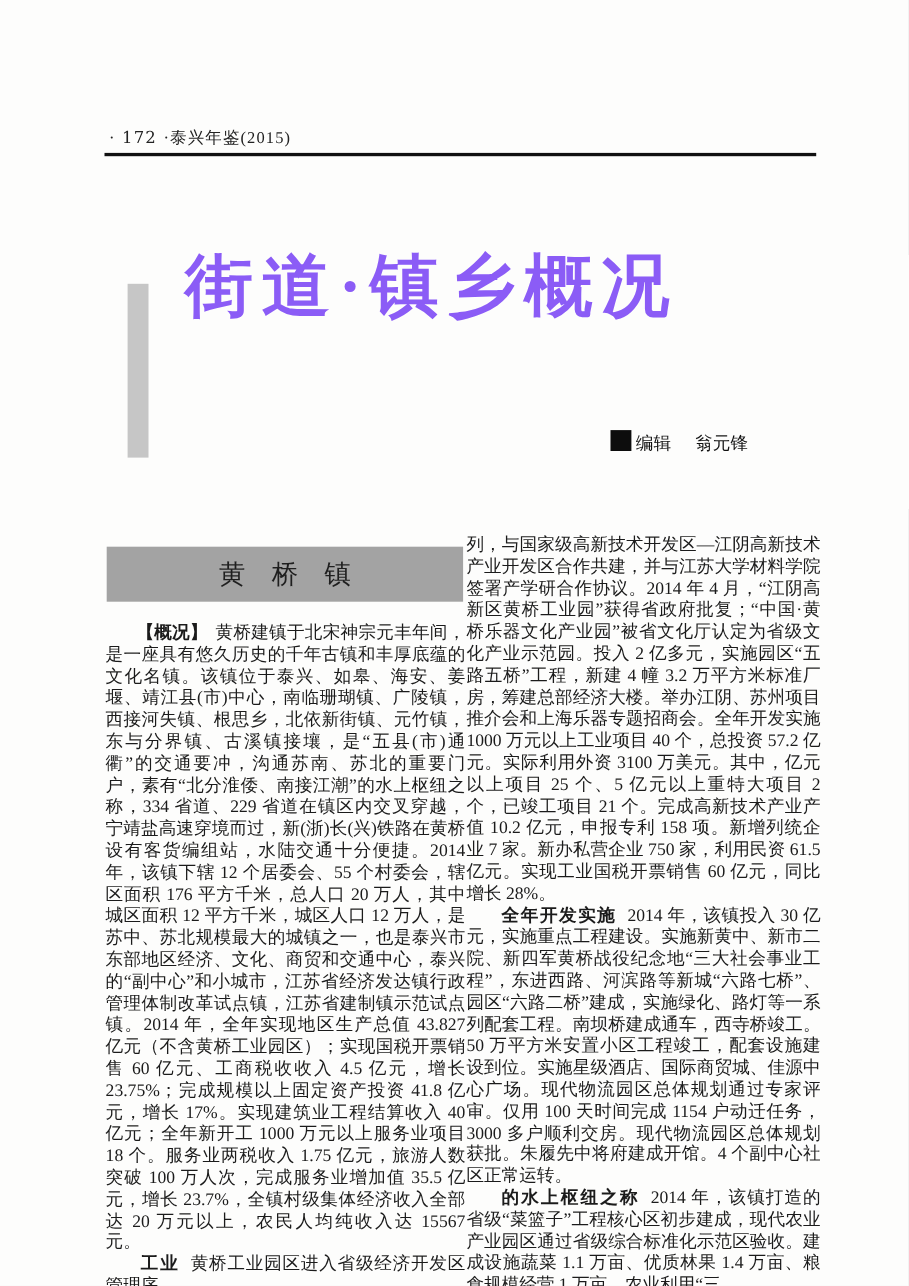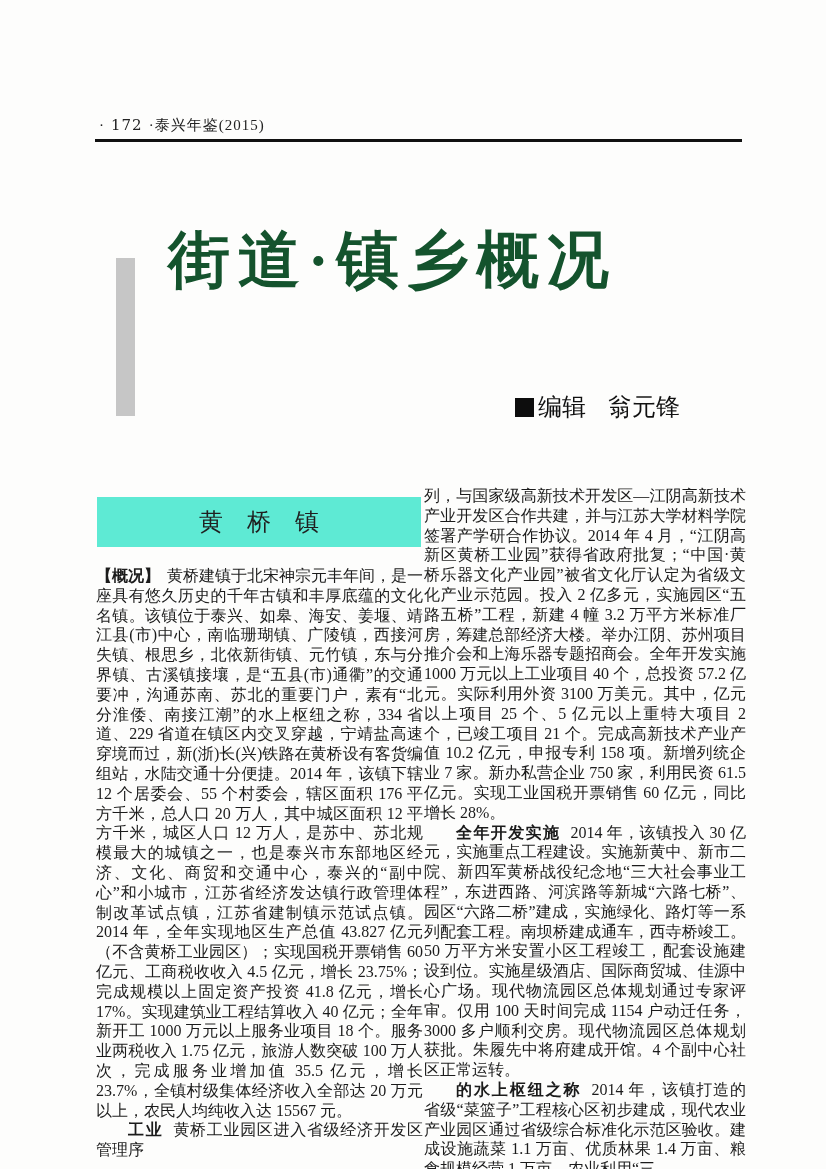--- a/index.html
+++ b/index.html
@@ -24,52 +24,52 @@
     background:#111;
   }
   
   .accent-bar{
     position:absolute;left:116px;top:258px;width:19px;height:158px;
     background:#c6c6c6;
   }
   .chapter-title{
     position:absolute;left:168px;top:218px;width:520px;
     font-size:62px;font-weight:bold;letter-spacing:8px;
-    color:#14532d;white-space:nowrap;
+    color:#8b5cf6;white-space:nowrap;
   }
   .editor-line{
     position:absolute;left:420px;top:391px;width:260px;
-    text-align:right;font-size:24px;color:#111;
+    text-align:right;font-size:16px;color:#111;
     white-space:nowrap;
   }
   .editor-line .sq{
     display:inline-block;width:19px;height:19px;background:#0d0d0d;
     vertical-align:-2px;margin-right:4px;
   }
   .editor-line .gap{display:inline-block;width:22px;}
   
   .section-header{
     position:absolute;left:97px;top:497px;width:324px;height:50px;
-    background:#5eead4;
+    background:#a3a3a3;
     display:flex;align-items:center;justify-content:center;
   }
   .section-header .sec-title{
     font-size:24px;color:#1f1f1f;font-weight:normal;
     white-space:pre;
   }
   
   .col{
     position:absolute;
     font-size:16px;line-height:19.8px;
     text-align:justify;
     color:#1b1b1b;
   }
   .col p{margin:0;padding:0;}
   .col p.indent{text-indent:2em;}
-  .lead-label{font-weight:bold;margin-right:7px;}
+  .lead-label{font-weight:bold;margin-right:7px;margin-left:28px;}
   .subhead{font-weight:bold;letter-spacing:1px;margin-right:10px;}
   .col-left{left:96px;top:566px;width:327px;}
   .col-right{left:424px;top:486px;width:322px;}
 </style>
 </head>
 <body>
 
 <div class="page">
 
   <div class="running-header"><span>·</span><span class="pgnum">172</span><span>·</span><span>泰兴年鉴(2015)</span></div>

